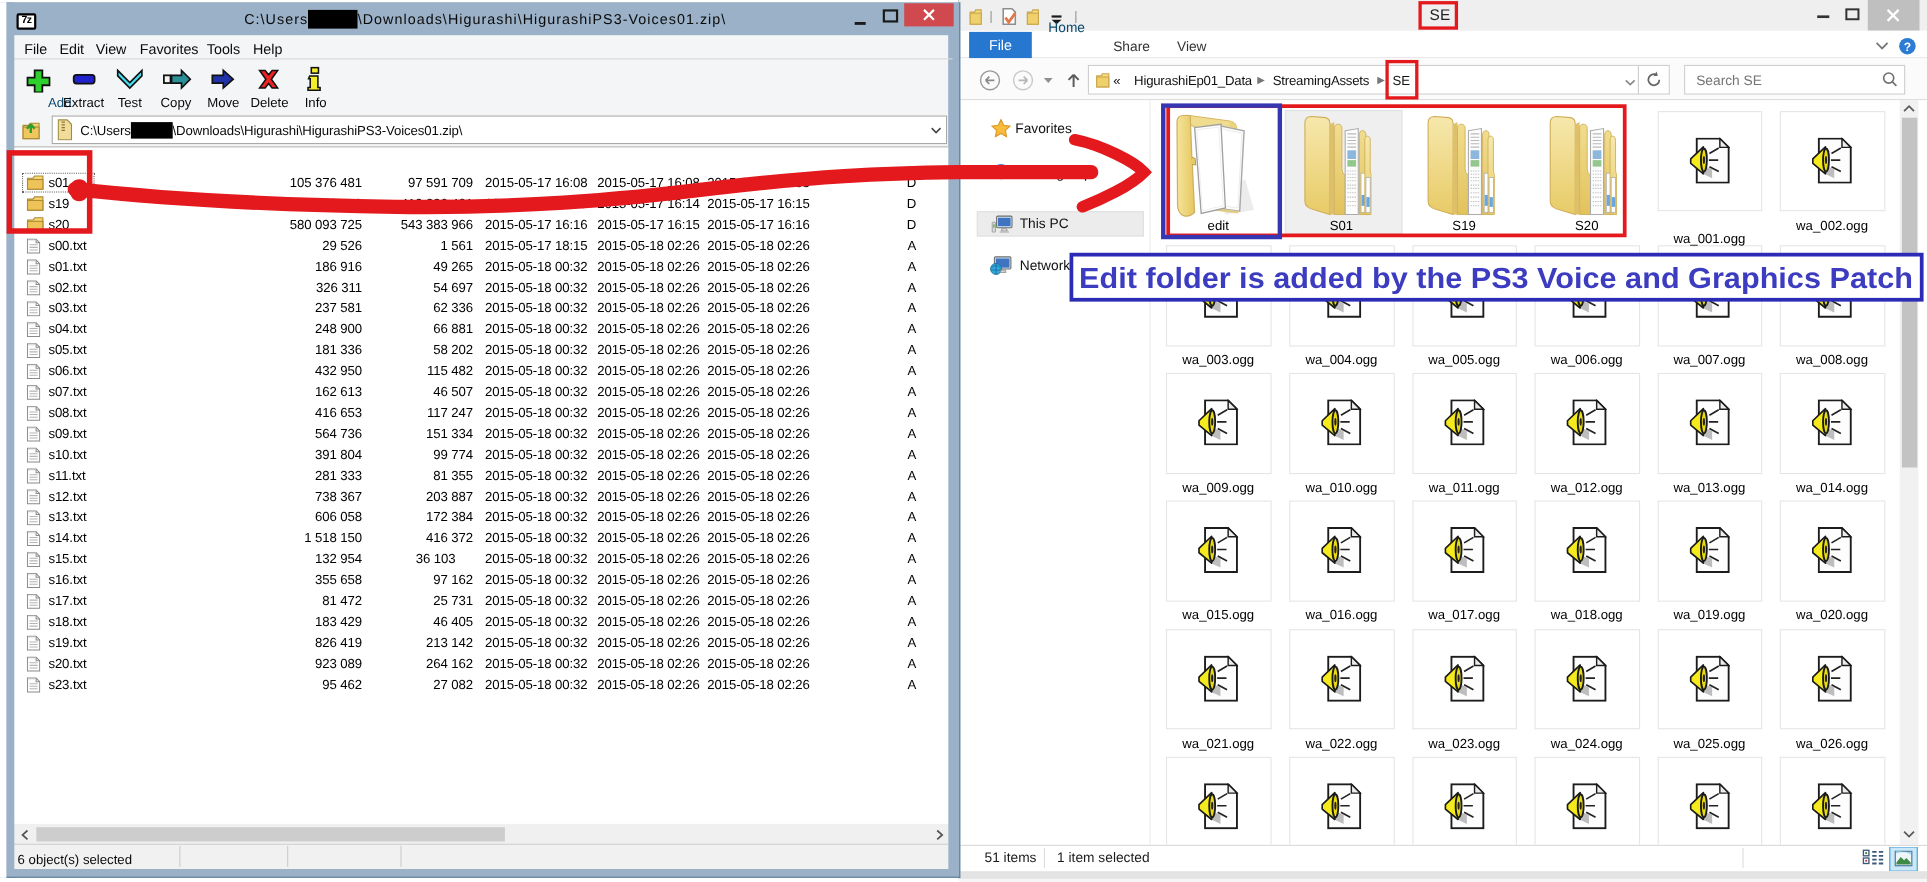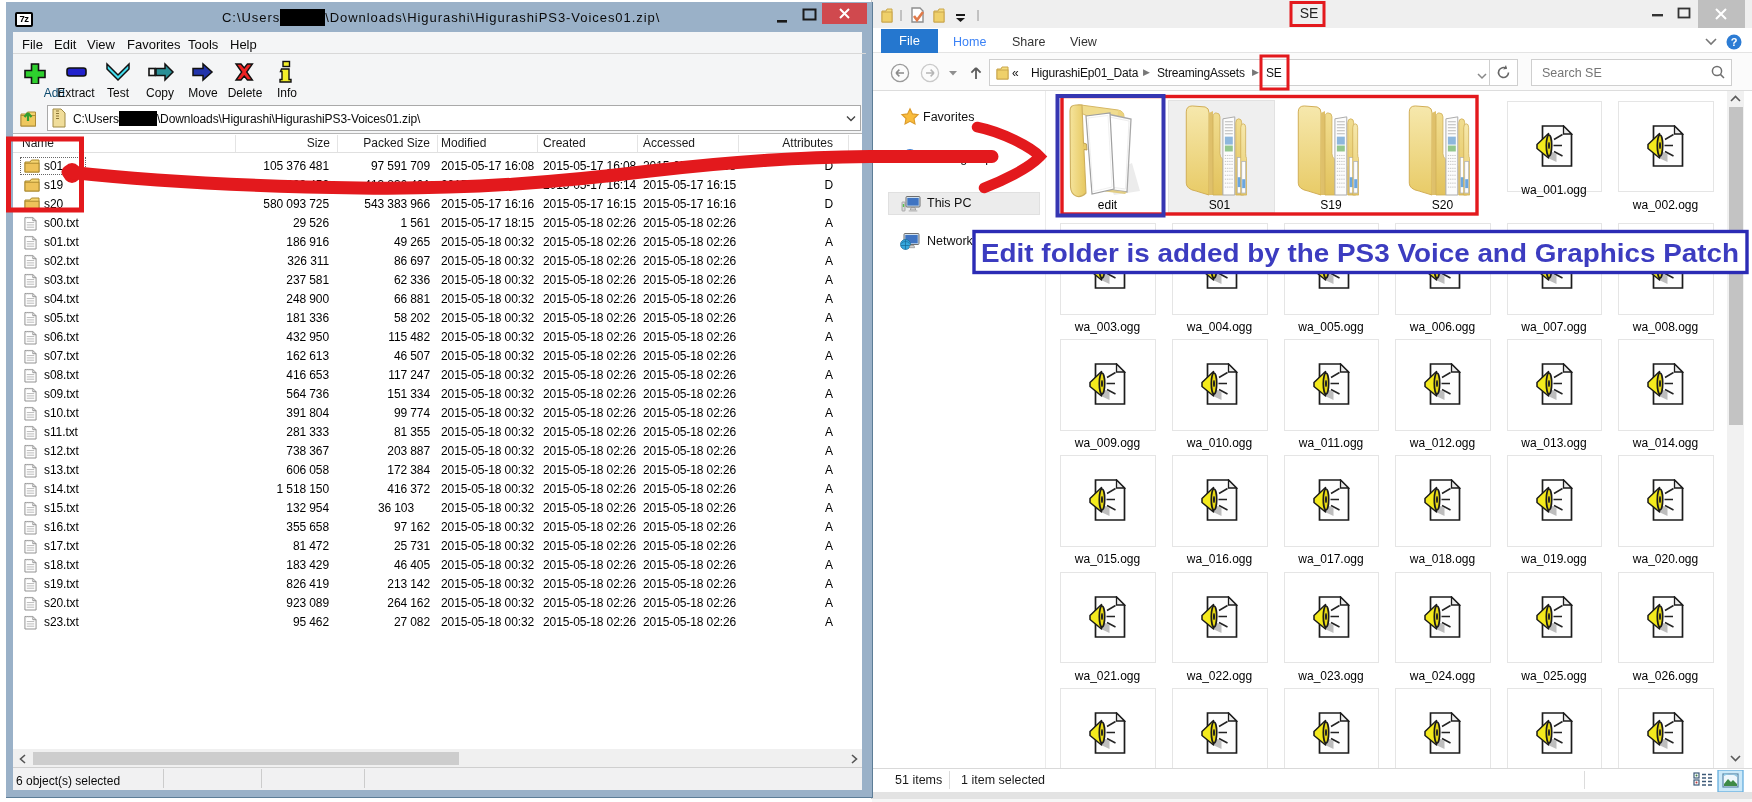--- a/index.html
+++ b/index.html
@@ -46,21 +46,21 @@
 </svg>
 <div class="abs" style="left:412px;top:5px;width:50px;text-align:center;font-size:14px;color:#222">SE</div>
 <svg class="abs" style="left:770px;top:0" width="111" height="28" viewBox="0 0 111 28">
 <rect x="56" y="0" width="47" height="28" fill="#bfbfbf"></rect>
 <rect x="10" y="14" width="11" height="2.4" fill="#333"></rect>
 <rect x="36.5" y="8.5" width="11" height="9" fill="none" stroke="#333" stroke-width="1.8"></rect>
 <path d="M74,9 l10,10 M84,9 l-10,10" stroke="#fff" stroke-width="2"></path>
 </svg>
 <div class="ribbonrow abs"></div>
 <div class="abs" style="left:9px;top:29px;width:57px;height:24px;background:#2577cf;color:#fff;font-size:13px;text-align:center;line-height:24px">File</div>
-<div class="abs" style="left:81px;top:30px;font-size:12.5px;color:#3b82f6;line-height:24px">Home</div>
+<div class="abs" style="left:81px;top:13px;font-size:12.5px;color:#0c4a6e;line-height:24px">Home</div>
 <div class="abs" style="left:140px;top:30px;font-size:12.5px;color:#333;line-height:24px">Share</div>
 <div class="abs" style="left:198px;top:30px;font-size:12.5px;color:#333;line-height:24px">View</div>
 <svg class="abs" style="left:832px;top:34px" width="44" height="16" viewBox="0 0 44 16">
 <path d="M2,5 l5,5 5,-5" fill="none" stroke="#777" stroke-width="1.6"></path>
 <circle cx="30" cy="8" r="7.5" fill="#2c7cd4"></circle>
       <text x="30" y="12" font-size="11" font-weight="bold" fill="#fff" text-anchor="middle" font-family="Liberation Sans">?</text>
 </svg>
 <div class="addrrow abs"></div>
 <svg class="abs" style="left:18px;top:62px" width="100" height="22" viewBox="0 0 100 22">
 <circle cx="10" cy="11" r="8.6" fill="none" stroke="#9a9a9a" stroke-width="1.3"></circle>
@@ -331,21 +331,21 @@
       <use href="#ogg"></use>
     </svg>
 <div class="tilefr" style="left:747px;top:597px;width:95.5px;height:91.5px"></div>
 <svg class="abs" style="left:775px;top:621px" width="38" height="42">
       <use href="#ogg"></use>
     </svg>
 <div class="tlabel" style="left:181px;top:106.5px;width:111px">edit</div>
 <div class="tlabel" style="left:293px;top:106.5px;width:111px">S01</div>
 <div class="tlabel" style="left:404.5px;top:106.5px;width:111px">S19</div>
 <div class="tlabel" style="left:516px;top:106.5px;width:111px">S20</div>
-<div class="tlabel" style="left:627.5px;top:92px;width:111px">wa_001.ogg</div>
+<div class="tlabel" style="left:627.5px;top:119px;width:111px">wa_001.ogg</div>
 <div class="tlabel" style="left:739px;top:106.5px;width:111px">wa_002.ogg</div>
 <div class="tlabel" style="left:181px;top:229px;width:111px">wa_003.ogg</div>
 <div class="tlabel" style="left:293px;top:229px;width:111px">wa_004.ogg</div>
 <div class="tlabel" style="left:404.5px;top:229px;width:111px">wa_005.ogg</div>
 <div class="tlabel" style="left:516px;top:229px;width:111px">wa_006.ogg</div>
 <div class="tlabel" style="left:627.5px;top:229px;width:111px">wa_007.ogg</div>
 <div class="tlabel" style="left:739px;top:229px;width:111px">wa_008.ogg</div>
 <div class="tlabel" style="left:181px;top:345px;width:111px">wa_009.ogg</div>
 <div class="tlabel" style="left:293px;top:345px;width:111px">wa_010.ogg</div>
 <div class="tlabel" style="left:404.5px;top:345px;width:111px">wa_011.ogg</div>
@@ -438,36 +438,20 @@
 <div class="abs" style="left:47px;top:103px;width:814px;height:26px;background:#fff;border:1px solid #a9a9a9"></div>
 <svg class="abs" style="left:52px;top:106px" width="14" height="20" viewBox="0 0 14 20">
 <path d="M1,1 L9,1 L13,5 L13,19 L1,19 Z" fill="#f0dd9a" stroke="#a08a45"></path>
 <path d="M4,3 h3 M4,5.5 h3 M4,8 h3 M4,10.5 h3" stroke="#8a7435" stroke-width="1"></path>
 </svg>
 <div class="abs" style="left:73px;top:109px;font-size:12px;letter-spacing:-0.1px;color:#0a0a0a">C:\Users<span style="display:inline-block;width:38px;height:15px;background:#000;vertical-align:-3px"></span>\Downloads\Higurashi\HigurashiPS3-Voices01.zip\</div>
 <svg class="abs" style="left:845px;top:112px" width="12" height="10">
       <path d="M2,2.5 l4,4 4,-4" fill="none" stroke="#444" stroke-width="1.4"></path>
     </svg>
 <div class="abs" style="left:7px;top:131px;width:855px;height:616px;background:#fff;border-top:1px solid #b5b5b5"></div>
-<div class="abs" style="left:7px;top:132px;width:855px;height:19px;background:#fff;border-bottom:1px solid #e0e0e0">
-      <div class="abs" style="left:228px;top:1px;width:1px;height:17px;background:#e4e4e4"></div>
-      <div class="abs" style="left:329.5px;top:1px;width:1px;height:17px;background:#e4e4e4"></div>
-      <div class="abs" style="left:430px;top:1px;width:1px;height:17px;background:#e4e4e4"></div>
-      <div class="abs" style="left:530px;top:1px;width:1px;height:17px;background:#e4e4e4"></div>
-      <div class="abs" style="left:630px;top:1px;width:1px;height:17px;background:#e4e4e4"></div>
-      <div class="abs" style="left:731px;top:1px;width:1px;height:17px;background:#e4e4e4"></div>
-      <div class="abs" style="left:841px;top:1px;width:1px;height:17px;background:#e4e4e4"></div>
-      <div class="hdrlbl" style="left:15px">Name</div>
-      <div class="hdrlbl r" style="left:253px;width:70px;text-align:right">Size</div>
-      <div class="hdrlbl r" style="left:343px;width:80px;text-align:right">Packed Size</div>
-      <div class="hdrlbl" style="left:434px">Modified</div>
-      <div class="hdrlbl" style="left:536px">Created</div>
-      <div class="hdrlbl" style="left:636px">Accessed</div>
-      <div class="hdrlbl r" style="left:746px;width:80px;text-align:right">Attributes</div>
-    </div>
 <div class="row" style="left:7px;top:155px">
       <div class="abs" style="left:13px;top:0px;width:66px;height:18px;border:1px dotted #666"></div>
 <svg class="abs" style="left:17px;top:2px" width="16" height="14">
         <use href="#sfold"></use>
       </svg>
 <div class="cell" style="left:37px">s01</div>
 <div class="cell r" style="left:222px;width:100px">105 376 481</div>
 <div class="cell r" style="left:328px;width:95px">97 591 709</div>
 <div class="cell" style="left:434px">2015-05-17 16:08</div>
 <div class="cell" style="left:536px">2015-05-17 16:08</div>
@@ -521,21 +505,21 @@
 <div class="cell" style="left:536px">2015-05-18 02:26</div>
 <div class="cell" style="left:636px">2015-05-18 02:26</div>
 <div class="cell r" style="left:766px;width:60px">A</div>
 </div>
     <div class="row" style="left:7px;top:250px">
 <svg class="abs" style="left:17px;top:2px" width="13" height="15">
         <use href="#stxt"></use>
       </svg>
 <div class="cell" style="left:37px">s02.txt</div>
 <div class="cell r" style="left:222px;width:100px">326 311</div>
-<div class="cell r" style="left:328px;width:95px">86 697</div>
+<div class="cell r" style="left:328px;width:95px">54 697</div>
 <div class="cell" style="left:434px">2015-05-18 00:32</div>
 <div class="cell" style="left:536px">2015-05-18 02:26</div>
 <div class="cell" style="left:636px">2015-05-18 02:26</div>
 <div class="cell r" style="left:766px;width:60px">A</div>
 </div>
     <div class="row" style="left:7px;top:269px">
 <svg class="abs" style="left:17px;top:2px" width="13" height="15">
         <use href="#stxt"></use>
       </svg>
 <div class="cell" style="left:37px">s03.txt</div>

